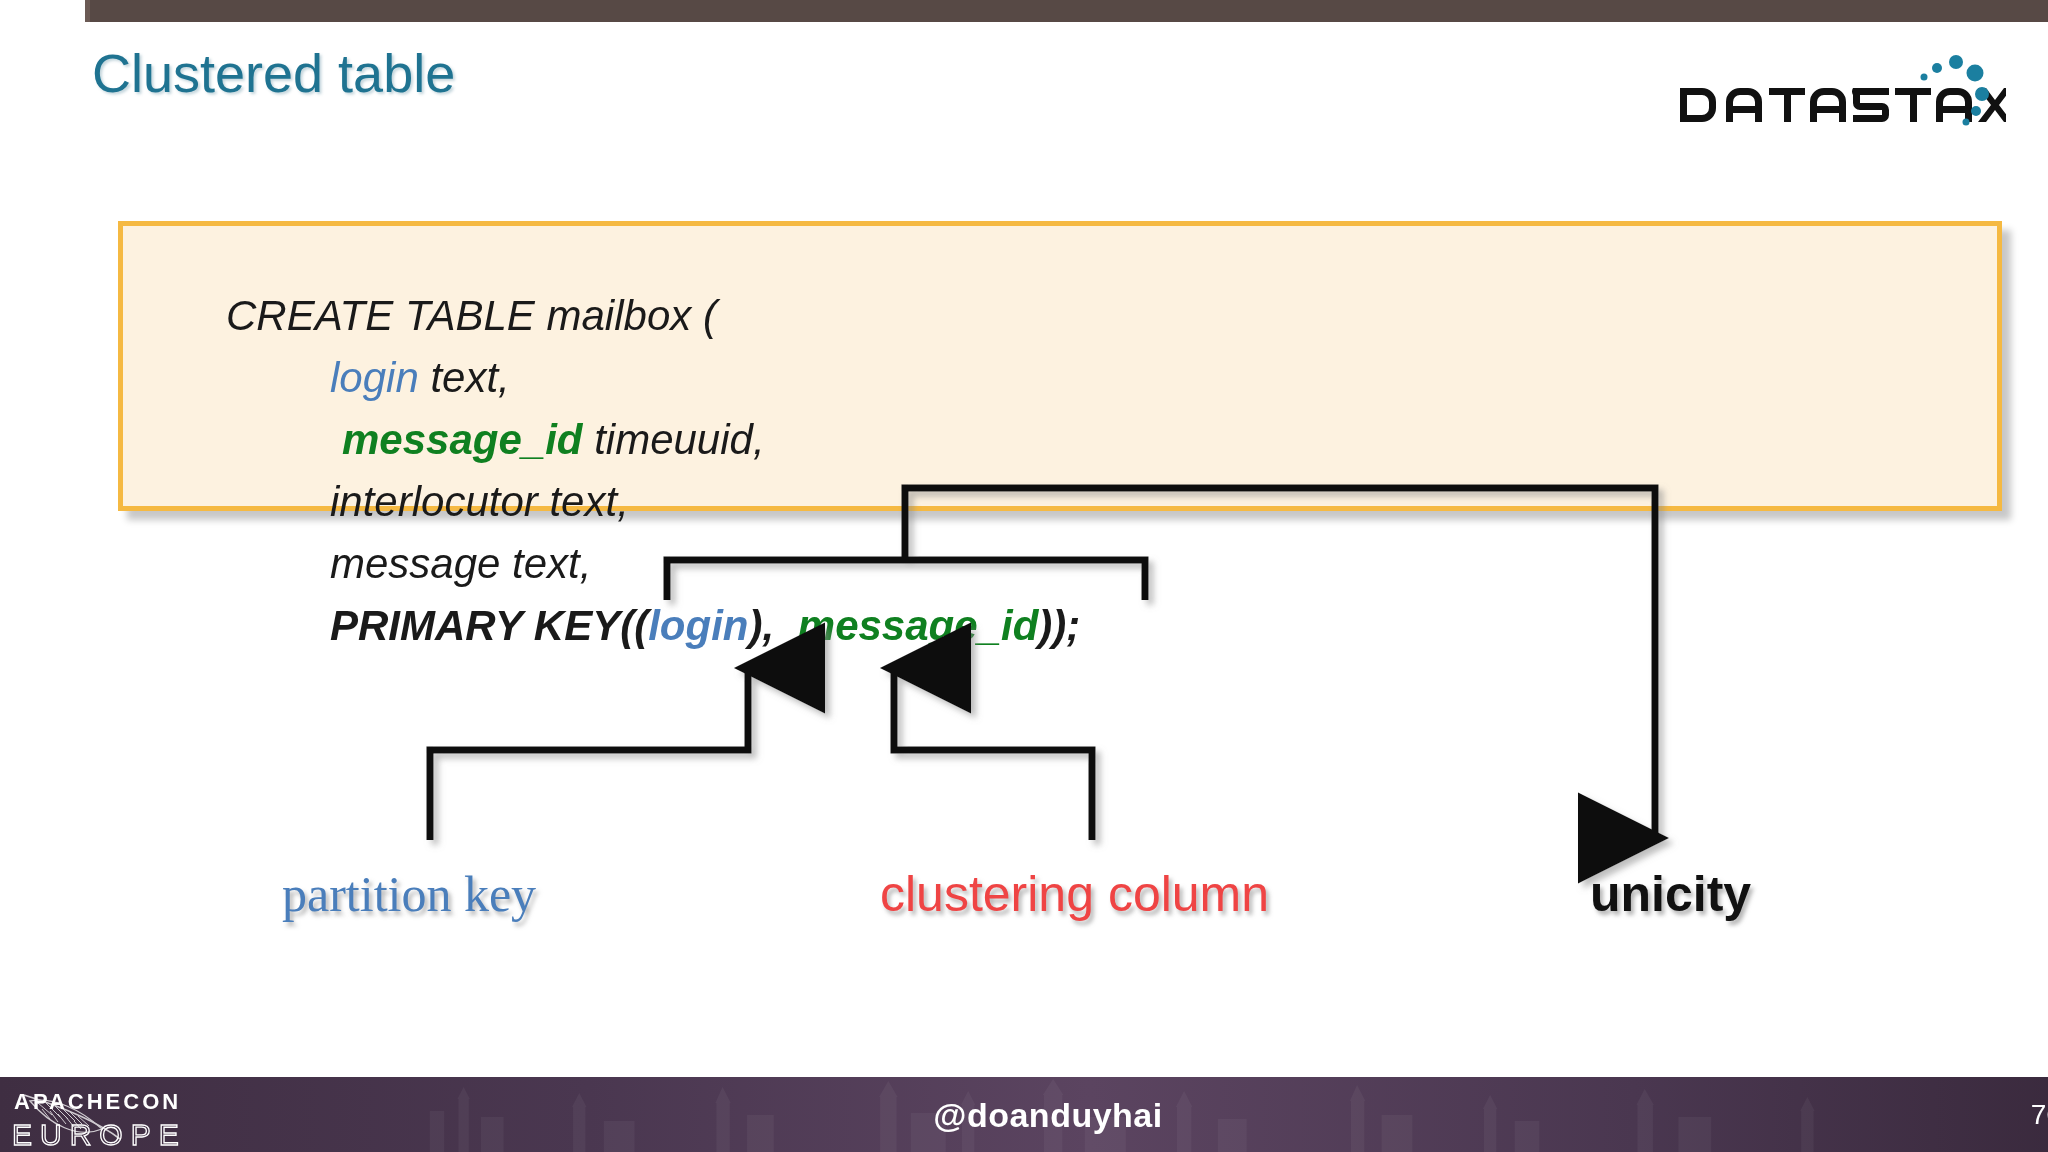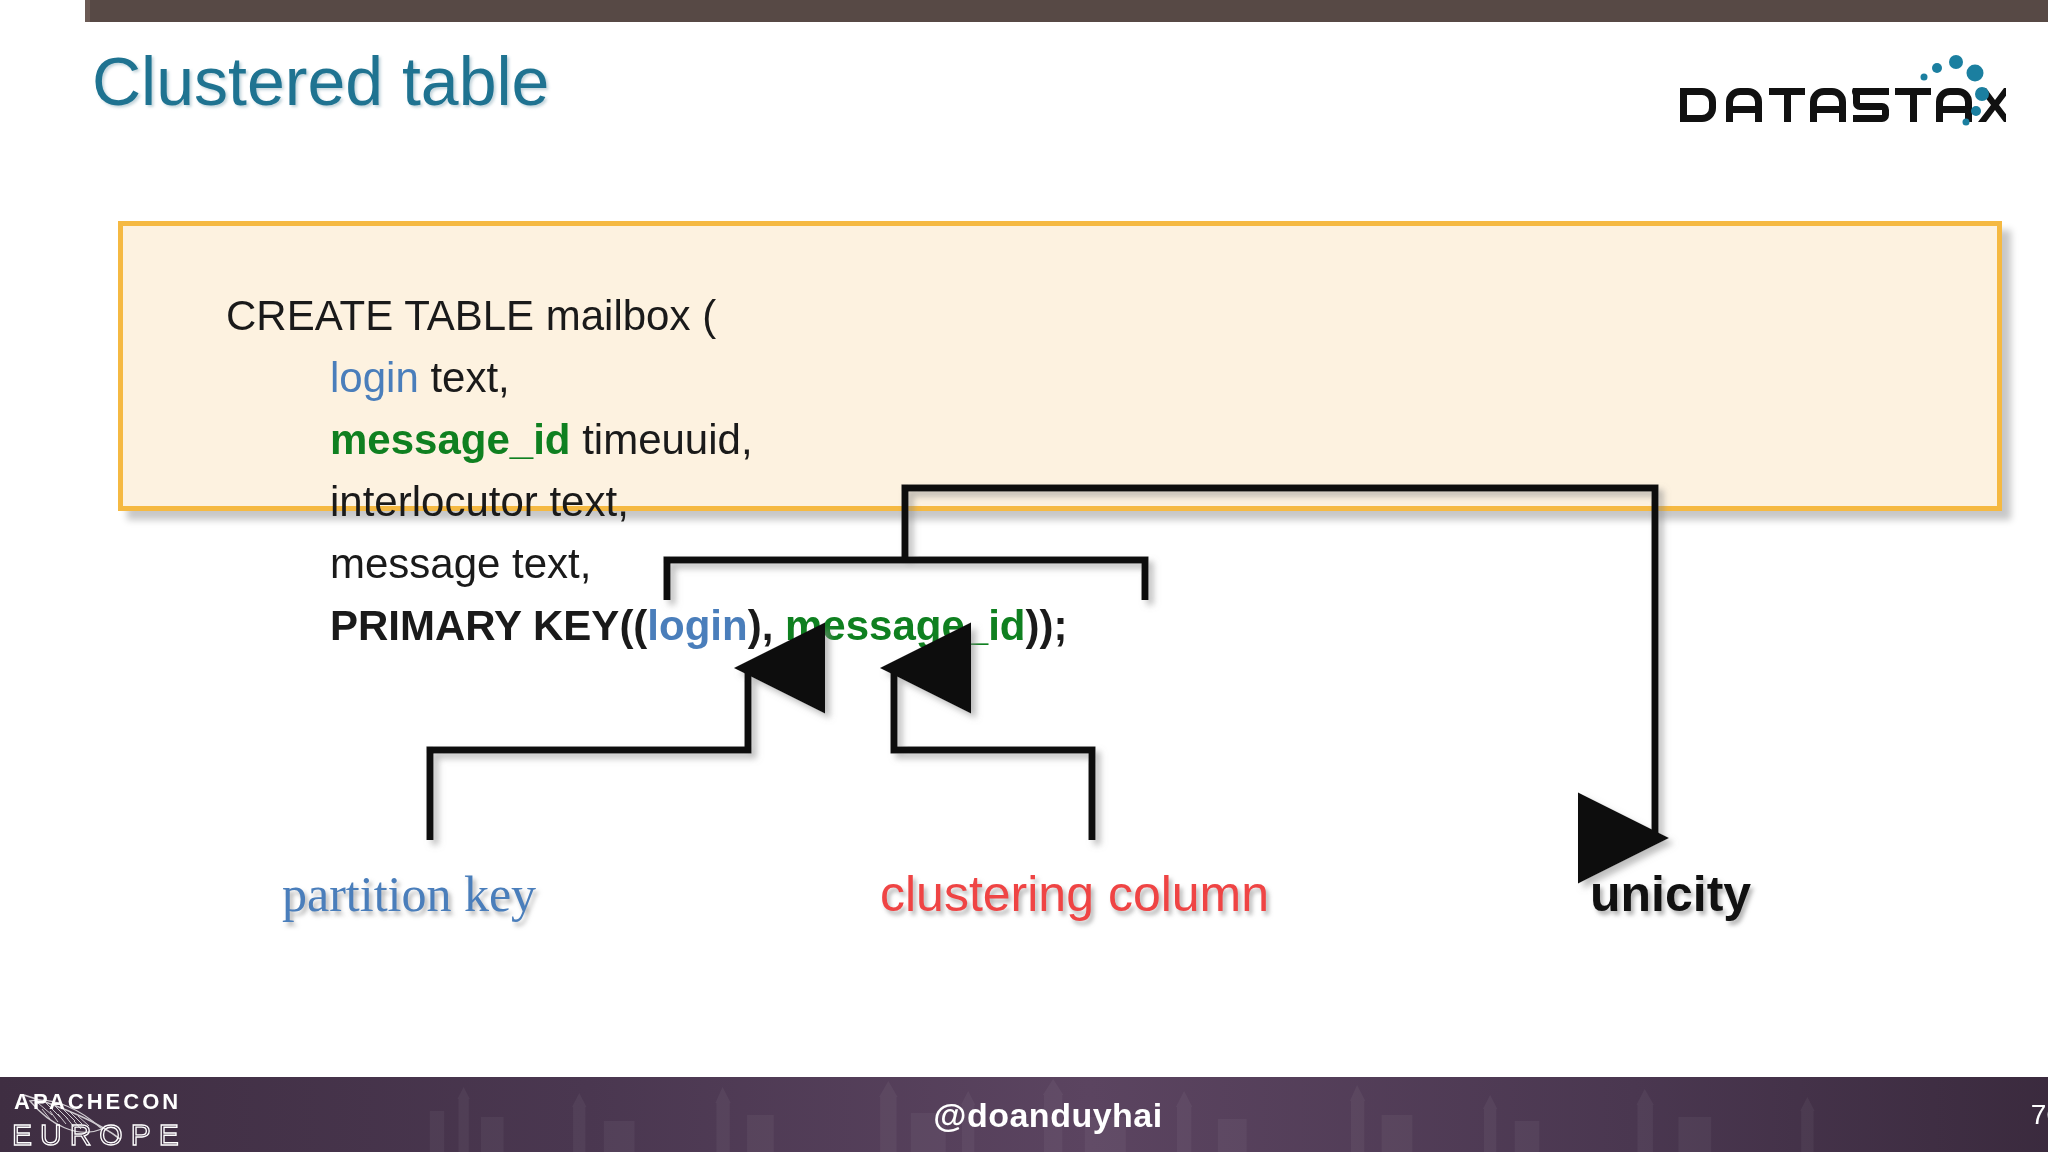--- a/index.html
+++ b/index.html
@@ -21,21 +21,21 @@
   #top-bar-cap {
     position: absolute;
     left: 85px; top: 0; width: 5px; height: 22px;
     background: #6b5a55;
   }
 
   
   #page-title {
     position: absolute;
     left: 92px; top: 42px;
-    font-size: 68px;
+    font-size: 54px;
     font-weight: 400;
     color: #1f7391;
     letter-spacing: 0px;
     white-space: nowrap;
     text-shadow: 2px 2px 3px rgba(120,160,175,0.45);
   }
 
   
   #brand-logo {
     position: absolute;
@@ -54,24 +54,24 @@
     box-sizing: border-box;
   }
   #code-block {
     position: absolute;
     left: 226px; top: 285px;
     font-size: 42px;
     line-height: 62px;
     color: #1a1a1a;
     white-space: pre;
   }
-  .code-line { white-space: pre; }
+  .code-line { white-space: pre; font-style: italic; }
   .ind { padding-left: 104px; }
   .kw-login   { color: #4a7ebb; }
-  .kw-msgid   { color: #0f8020; font-weight: bold; }
+  .kw-msgid   { color: #0f8020; font-weight: bold; margin-left: 12px; }
   .pk-line    { font-weight: bold; }
   .pk-line .kw-login { color: #4a7ebb; font-weight: bold; }
   .pk-line .kw-msgid { color: #0f8020; font-weight: bold; }
 
   
   #connectors {
     position: absolute;
     left: 0; top: 0; width: 2048px; height: 1152px;
     pointer-events: none;
   }

